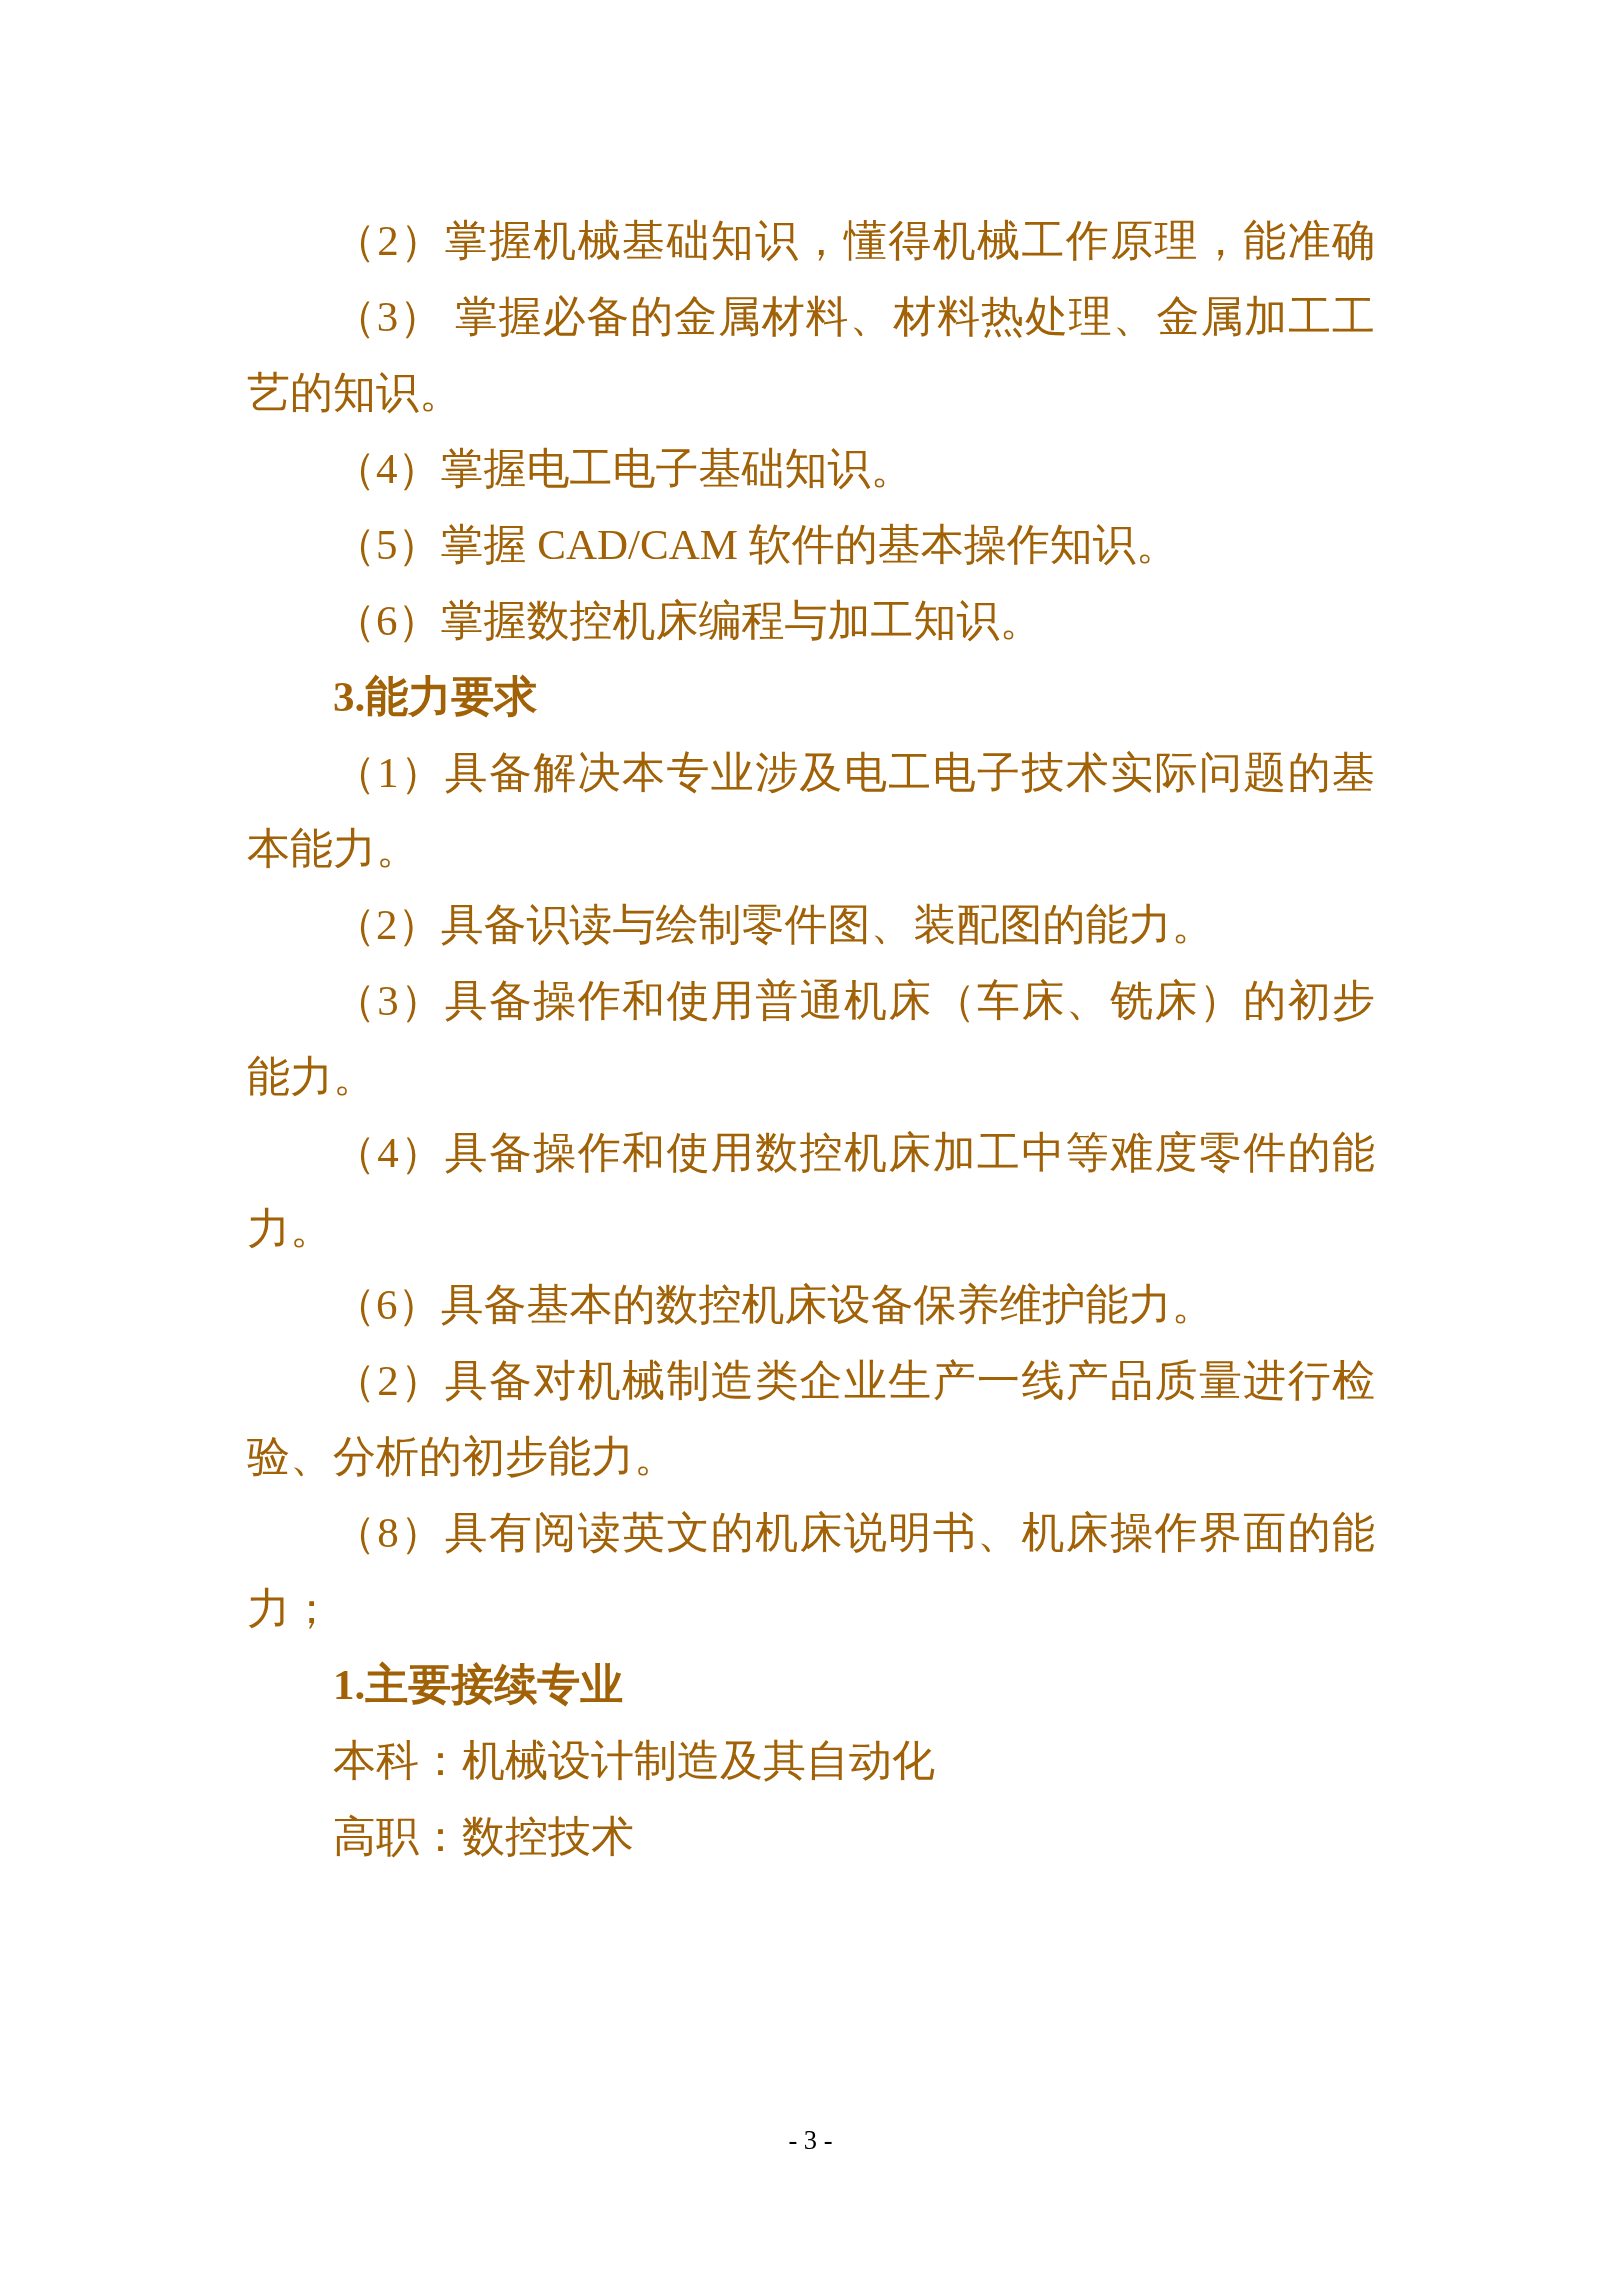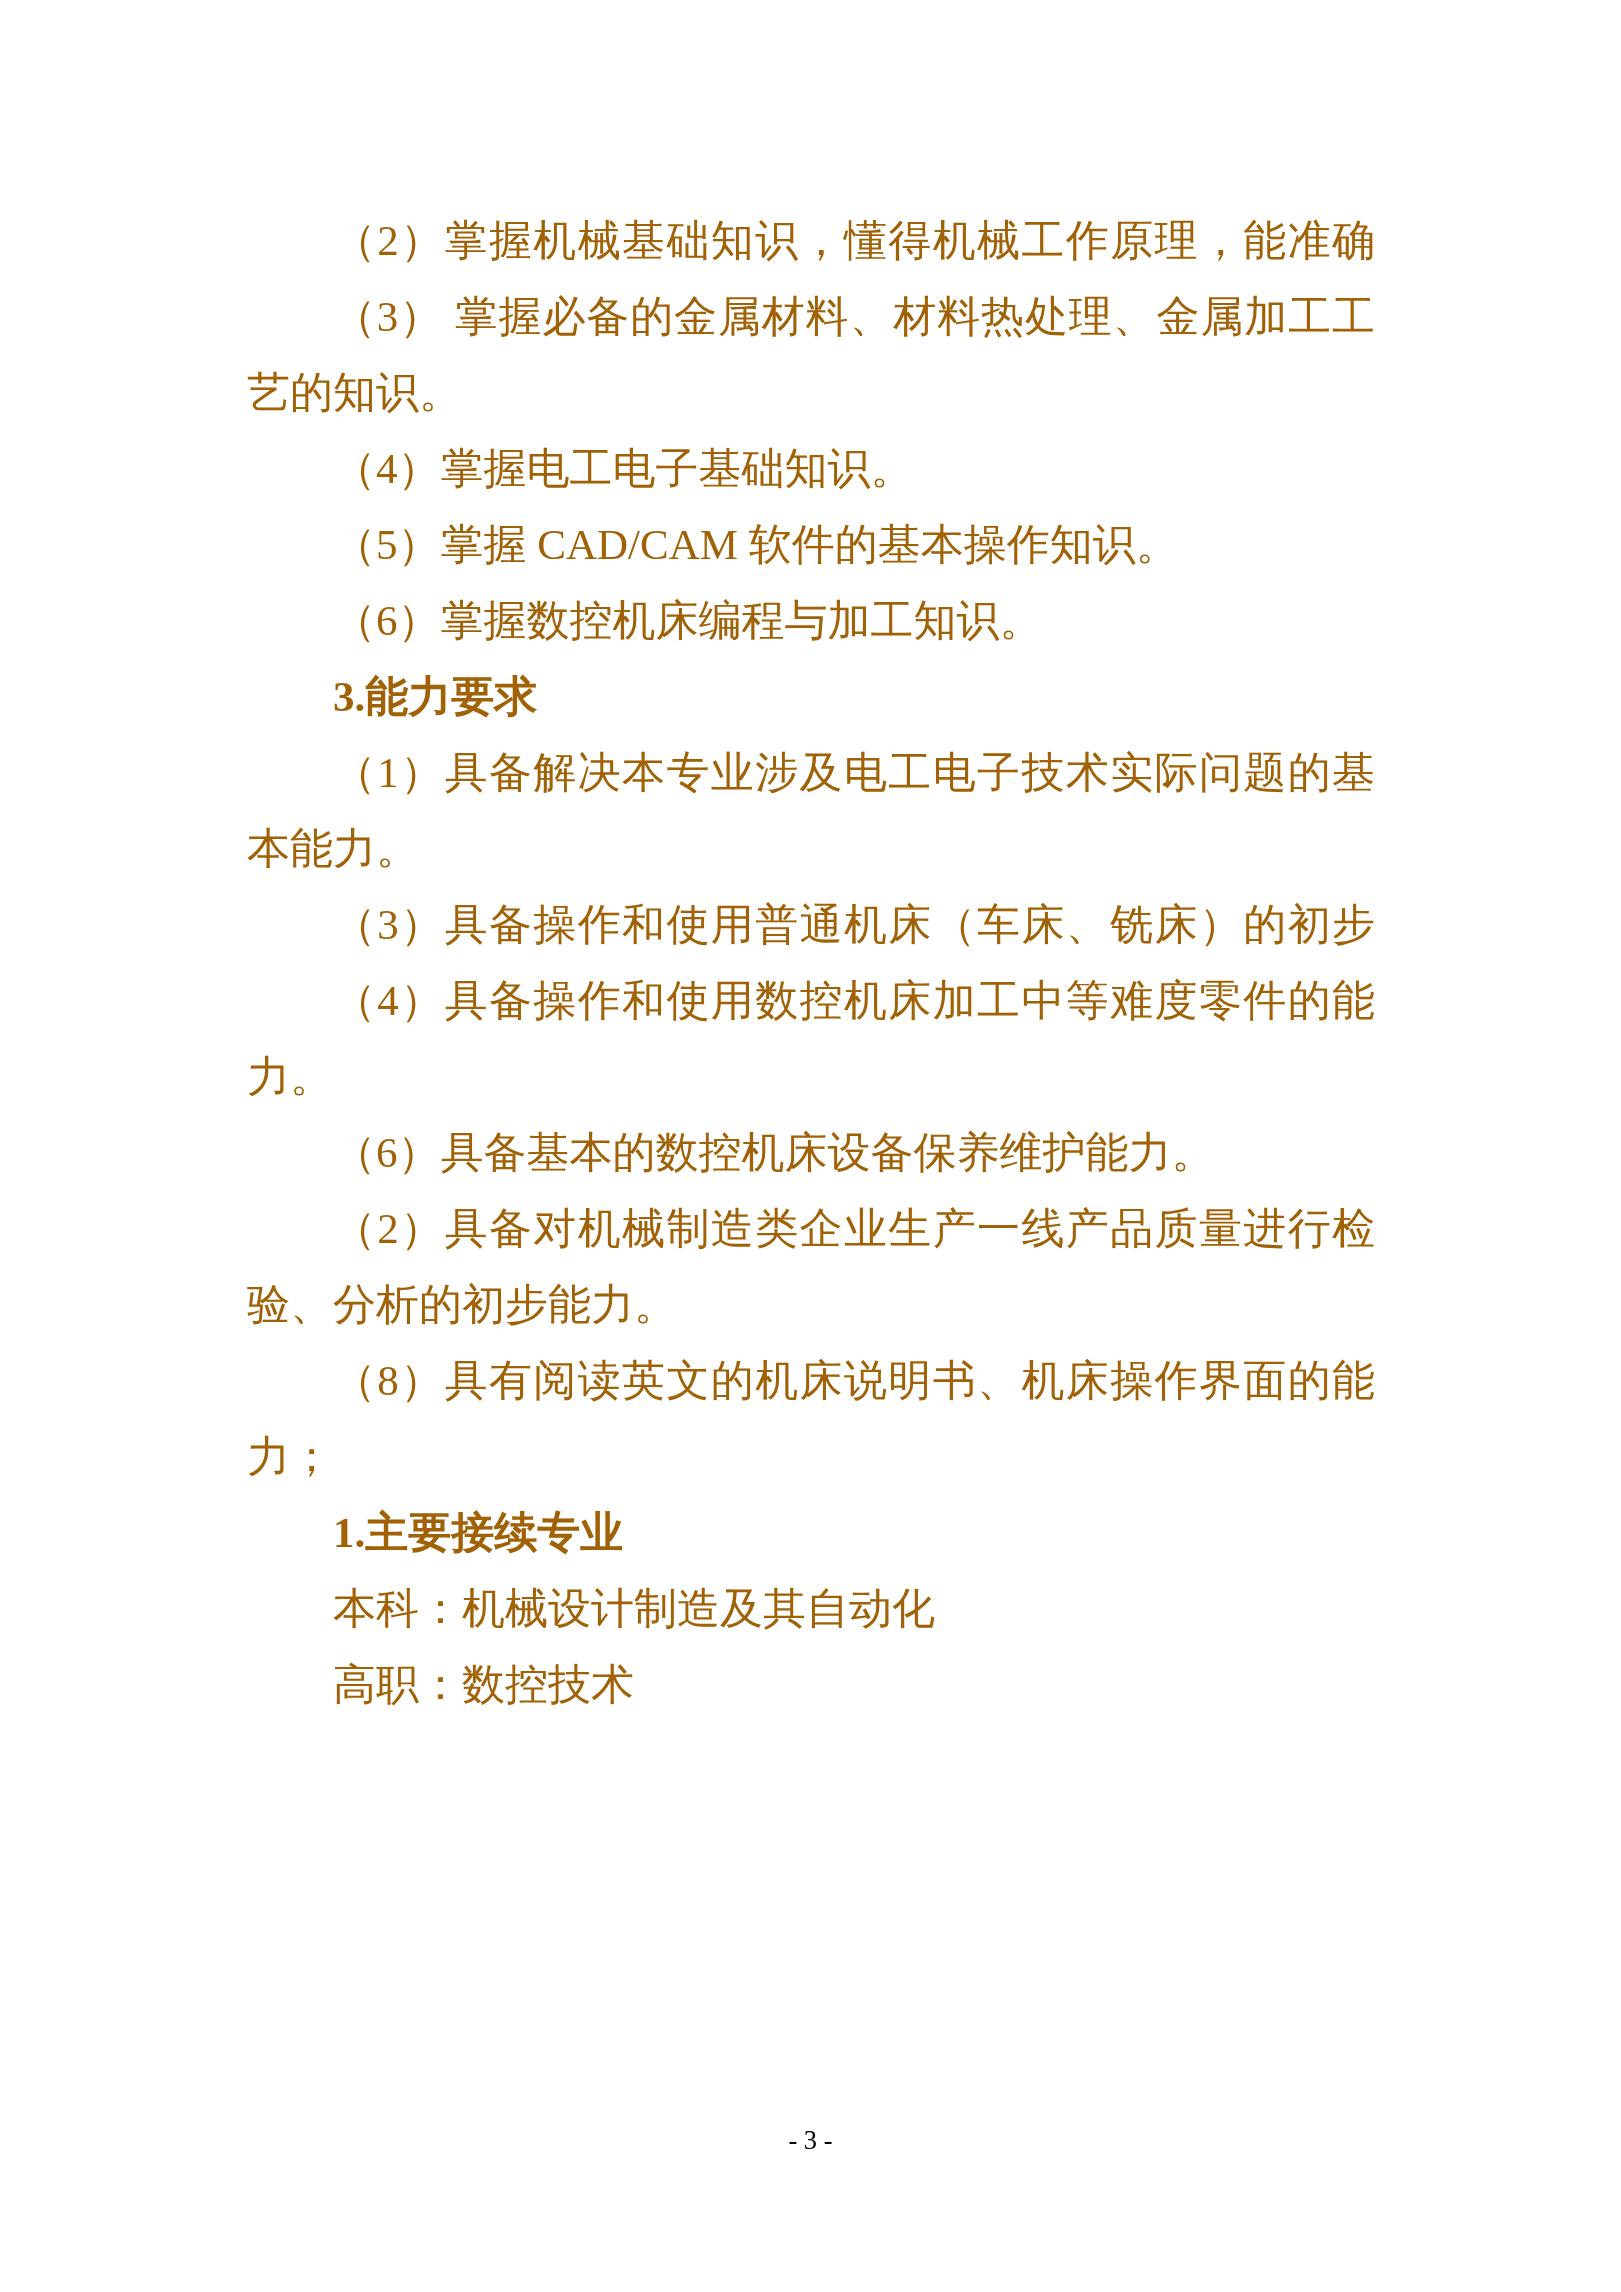--- a/index.html
+++ b/index.html
@@ -59,21 +59,23 @@
   <div class="doc-body">
       <div class="ln ind just">（2）掌握机械基础知识，懂得机械工作原理，能准确</div>
       <div class="ln ind just">（3） 掌握必备的金属材料、材料热处理、金属加工工</div>
       <div class="ln">艺的知识。</div>
       <div class="ln ind">（4）掌握电工电子基础知识。</div>
       <div class="ln ind">（5）掌握 CAD/CAM 软件的基本操作知识。</div>
       <div class="ln ind">（6）掌握数控机床编程与加工知识。</div>
       <div class="ln ind bold">3.能力要求</div>
       <div class="ln ind just">（1）具备解决本专业涉及电工电子技术实际问题的基</div>
       <div class="ln">本能力。</div>
+      <div class="ln ind">（2）具备识读与绘制零件图、装配图的能力。</div>
       <div class="ln ind just">（3）具备操作和使用普通机床（车床、铣床）的初步</div>
+      <div class="ln">能力。</div>
       <div class="ln ind just">（4）具备操作和使用数控机床加工中等难度零件的能</div>
       <div class="ln">力。</div>
       <div class="ln ind">（6）具备基本的数控机床设备保养维护能力。</div>
       <div class="ln ind just">（2）具备对机械制造类企业生产一线产品质量进行检</div>
       <div class="ln">验、分析的初步能力。</div>
       <div class="ln ind just">（8）具有阅读英文的机床说明书、机床操作界面的能</div>
       <div class="ln">力；</div>
       <div class="ln ind bold">1.主要接续专业</div>
       <div class="ln ind">本科：机械设计制造及其自动化</div>
       <div class="ln ind">高职：数控技术</div>

